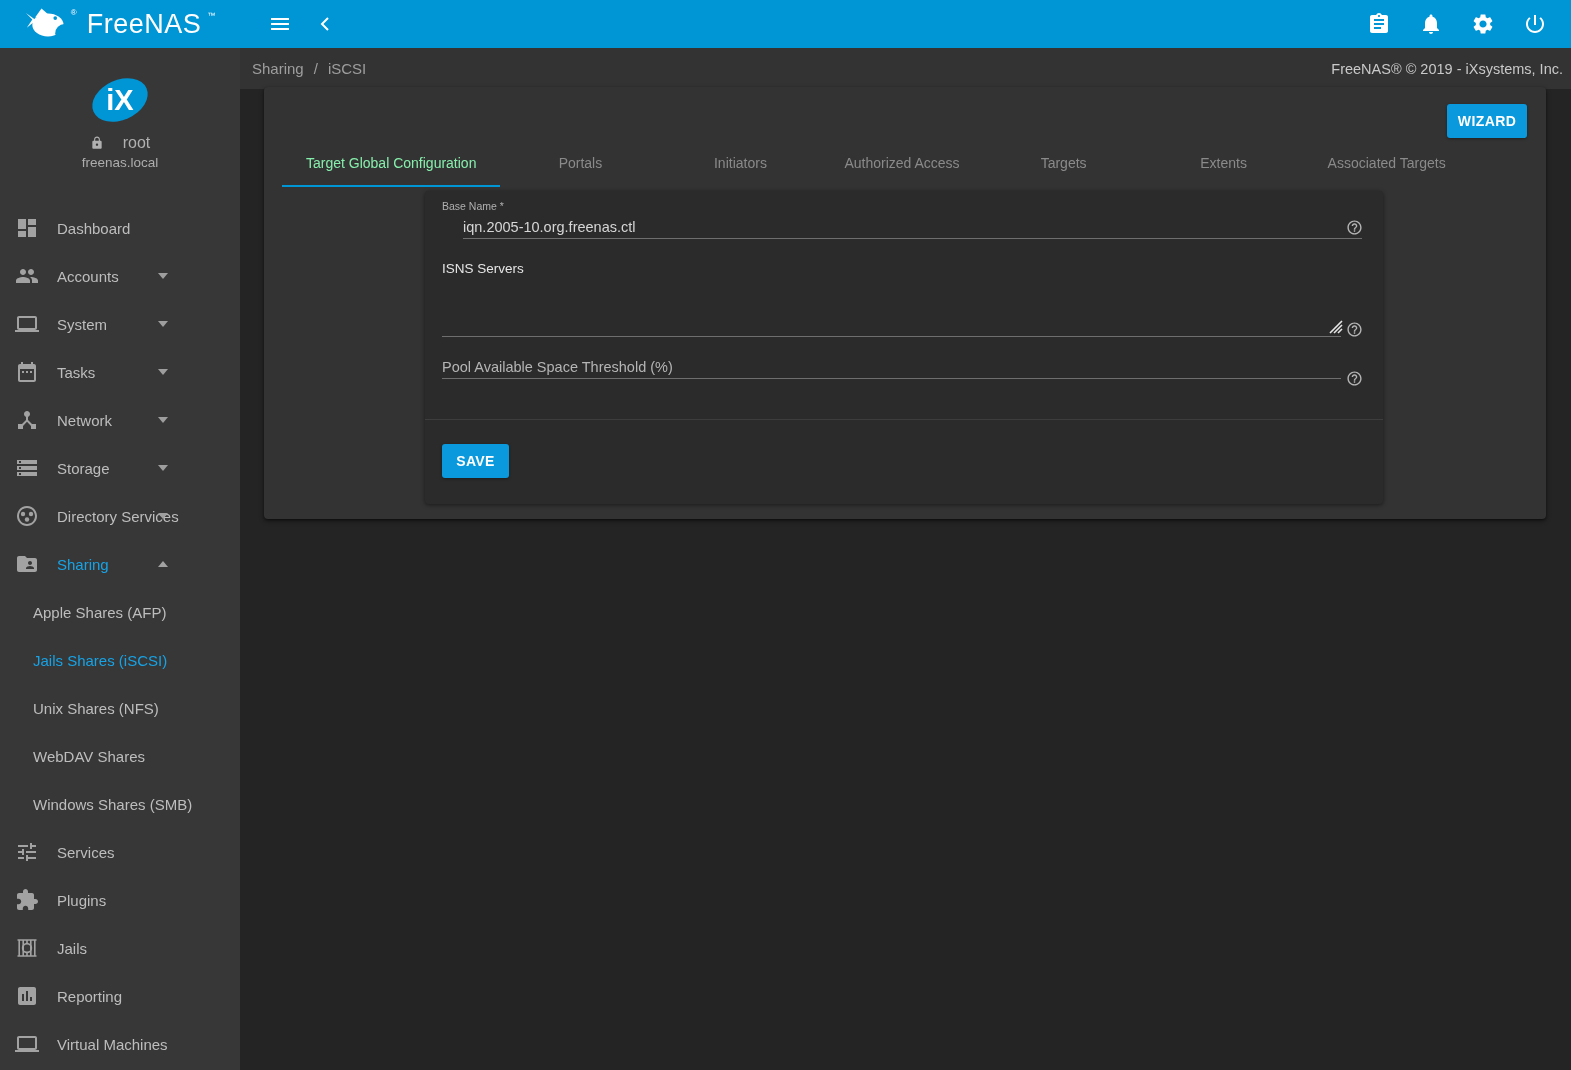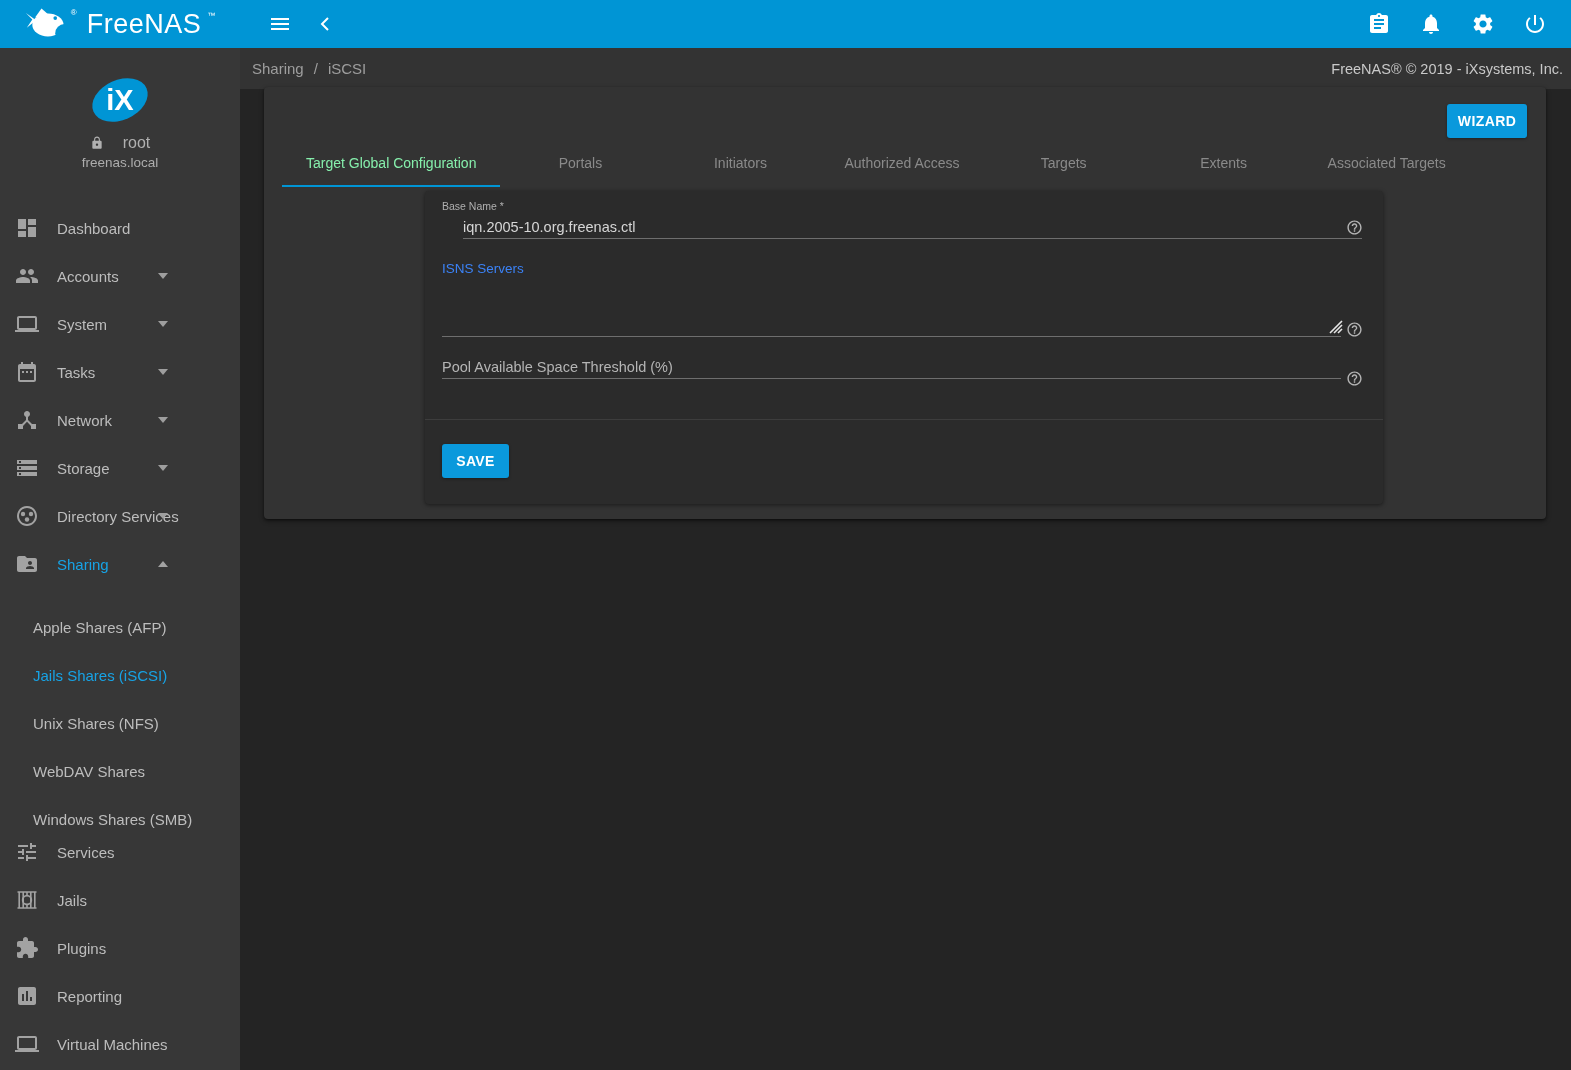--- a/index.html
+++ b/index.html
@@ -66,21 +66,21 @@
   .nav{position:absolute;top:156px;left:0;width:192px;}
   .nav-item{
     height:48px;display:flex;align-items:center;padding-left:15px;
     color:#bdbdbd;font-size:15px;cursor:pointer;position:relative;
   }
   .nav-icon{width:24px;height:24px;color:#a2a2a2;display:flex;align-items:center;justify-content:center;}
   .nav-icon svg{width:24px;height:24px;}
   .nav-label{margin-left:18px;white-space:nowrap;}
   .nav-arrow{position:absolute;right:24px;top:21px;color:#9e9e9e;display:flex;}
   .nav-arrow svg{width:10px;height:6px;}
-  .nav-item.child{align-items:flex-end;}
+  .nav-item.child{}
   .nav-item.active-link{color:var(--link);}
   .nav-item.active-link .nav-icon,.nav-item.active-link .nav-arrow{color:#a2a2a2;}
   
   .main{position:absolute;top:48px;left:240px;width:1331px;height:1022px;background:var(--page-bg);}
   .breadcrumb-bar{
     height:41px;background:#333;display:flex;align-items:center;
     padding:0 8px 0 12px;font-size:15px;
   }
   .crumb{color:#9e9e9e;cursor:pointer;}
   .crumb-sep{color:#9e9e9e;margin:0 10px;}
@@ -115,21 +115,21 @@
     box-shadow:0 1px 4px rgba(0,0,0,.5);
   }
   .f-small-label{position:absolute;left:17px;top:9px;font-size:10.5px;color:#b0b0b0;}
   .f-input{
     position:absolute;left:17px;width:899px;background:transparent;border:none;
     border-bottom:1px solid #6e6e6e;color:#d6d6d6;font-size:14.5px;height:24px;
     font-family:"Liberation Sans",sans-serif;outline:none;padding:0;
   }
   .f-input::placeholder{color:#b5b5b5;opacity:1;}
   #base-input{top:24px;margin-left:21px;}
-  .f-mid-label{position:absolute;left:17px;top:70px;font-size:13.5px;color:#3b82f6;}
+  .f-mid-label{position:absolute;left:17px;top:70px;font-size:13.5px;color:#e5e5e5;}
   .f-textarea{
     position:absolute;left:17px;top:88px;width:899px;height:58px;background:transparent;
     border:none;border-bottom:1px solid #6e6e6e;resize:none;outline:none;
     color:#d6d6d6;font-size:14.5px;font-family:"Liberation Sans",sans-serif;
   }
   #threshold-input{top:164px;}
   .help-icon{
     position:absolute;width:17px;height:17px;color:#b5b5b5;cursor:pointer;display:flex;
   }
   .help-icon svg{width:17px;height:17px;}
@@ -339,34 +339,34 @@
     <div class="nav-item">
       <span class="nav-icon">
           <svg viewBox="0 0 24 24" fill="currentColor">
             <path d="M3 17v2h6v-2H3zM3 5v2h10V5H3zm10 16v-2h8v-2h-8v-2h-2v6h2zM7 9v2H3v2h4v2h2V9H7zm14 4v-2H11v2h10zm-6-4h2V7h4V5h-4V3h-2v6z"></path>
           </svg>
         </span>
       <span class="nav-label">Services</span>
     </div>
     <div class="nav-item">
       <span class="nav-icon">
+          <svg viewBox="0 0 24 24" fill="currentColor">
+            <path d="M20.5 11H19V7c0-1.1-.9-2-2-2h-4V3.5C13 2.12 11.88 1 10.5 1S8 2.12 8 3.5V5H4c-1.1 0-1.99.9-1.99 2v3.8H3.5c1.49 0 2.7 1.21 2.7 2.7s-1.21 2.7-2.7 2.7H2V20c0 1.1.9 2 2 2h3.8v-1.5c0-1.49 1.21-2.7 2.7-2.7 1.49 0 2.7 1.21 2.7 2.7V22H17c1.1 0 2-.9 2-2v-4h1.5c1.38 0 2.5-1.12 2.5-2.5S21.88 11 20.5 11z"></path>
+          </svg>
+        </span>
+      <span class="nav-label">Plugins</span>
+    </div>
+    <div class="nav-item">
+      <span class="nav-icon">
           <svg viewBox="0 0 24 24" fill="none" stroke="currentColor" stroke-width="1.6">
             <path d="M2.5 4h19M2.5 20h19M4.2 4v16M8.2 4v16M15.8 4v16M19.8 4v16M12 4v3.4M12 16.6V20"></path>
             <circle cx="12" cy="12" r="4.4"></circle>
           </svg>
         </span>
       <span class="nav-label">Jails</span>
-    </div>
-    <div class="nav-item">
-      <span class="nav-icon">
-          <svg viewBox="0 0 24 24" fill="currentColor">
-            <path d="M20.5 11H19V7c0-1.1-.9-2-2-2h-4V3.5C13 2.12 11.88 1 10.5 1S8 2.12 8 3.5V5H4c-1.1 0-1.99.9-1.99 2v3.8H3.5c1.49 0 2.7 1.21 2.7 2.7s-1.21 2.7-2.7 2.7H2V20c0 1.1.9 2 2 2h3.8v-1.5c0-1.49 1.21-2.7 2.7-2.7 1.49 0 2.7 1.21 2.7 2.7V22H17c1.1 0 2-.9 2-2v-4h1.5c1.38 0 2.5-1.12 2.5-2.5S21.88 11 20.5 11z"></path>
-          </svg>
-        </span>
-      <span class="nav-label">Plugins</span>
     </div>
     <div class="nav-item">
       <span class="nav-icon">
           <svg viewBox="0 0 24 24" fill="currentColor">
             <path d="M19 3H5c-1.1 0-2 .9-2 2v14c0 1.1.9 2 2 2h14c1.1 0 2-.9 2-2V5c0-1.1-.9-2-2-2zM9 17H7v-7h2v7zm4 0h-2V7h2v10zm4 0h-2v-4h2v4z"></path>
           </svg>
         </span>
       <span class="nav-label">Reporting</span>
     </div>
     <div class="nav-item">

